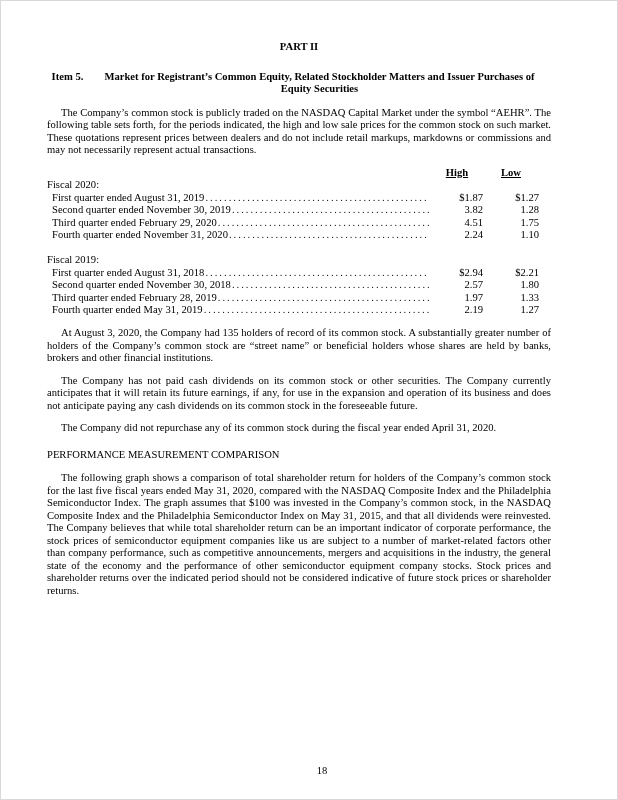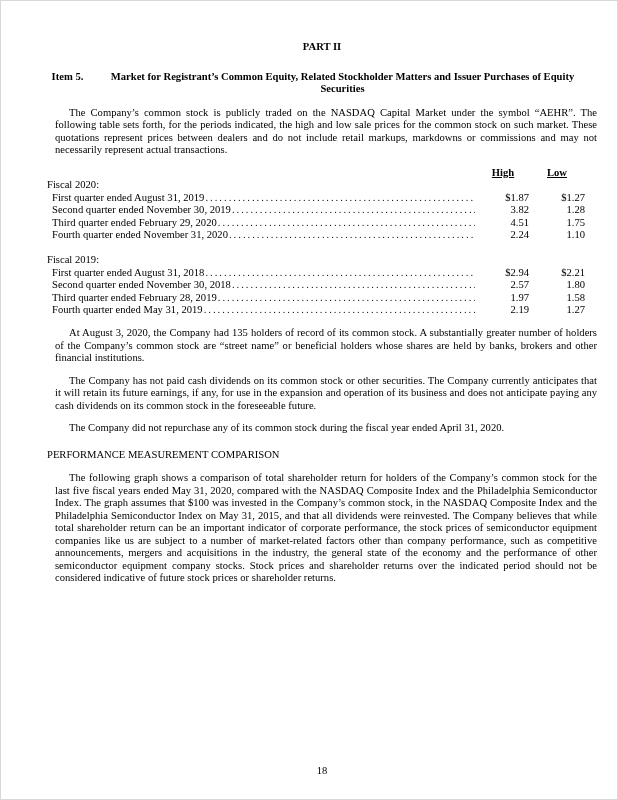--- a/index.html
+++ b/index.html
@@ -7,38 +7,38 @@
   .page {
     position: relative;
     width: 618px;
     height: 800px;
     background: #ffffff;
     border: 1px solid #d8d8d8;
     font-family: "Liberation Serif", "DejaVu Serif", serif;
     font-size: 10.6px;
     line-height: 12.5px;
     color: #000;
-    padding: 40px 20px 0 46px;
+    padding: 40px 66px 0 46px;
     overflow: hidden;
   }
   .part-title {
     text-align: center;
     font-weight: bold;
     margin-bottom: 17px;
   }
   .item-heading {
     display: flex;
     font-weight: bold;
     margin-bottom: 11px;
     text-align: center;
   }
   .item-label { flex: 0 0 41px; }
   .item-title { flex: 1 1 auto; }
   .body-par {
-    margin: 0 0 10px 8px;
+    margin: 0 0 10px 0;
     text-align: justify;
     text-indent: 14px;
   }
   .price-table { margin: 2px 0 10px 0; padding-right: 12px; }
   .trow {
     display: flex;
     align-items: baseline;
     line-height: 12.6px;
   }
   .trow .spacer { flex: 1 1 auto; }
@@ -142,21 +142,21 @@
     <div class="trow">
       <span class="tlabel">Second quarter ended November 30, 2018</span>
       <span class="leader"></span>
       <span class="tval">2.57</span>
       <span class="tval lowv">1.80</span>
     </div>
     <div class="trow">
       <span class="tlabel">Third quarter ended February 28, 2019</span>
       <span class="leader"></span>
       <span class="tval">1.97</span>
-      <span class="tval lowv">1.58</span>
+      <span class="tval lowv">1.33</span>
     </div>
     <div class="trow">
       <span class="tlabel">Fourth quarter ended May 31, 2019</span>
       <span class="leader"></span>
       <span class="tval">2.19</span>
       <span class="tval lowv">1.27</span>
     </div>
 
   </div>
 

